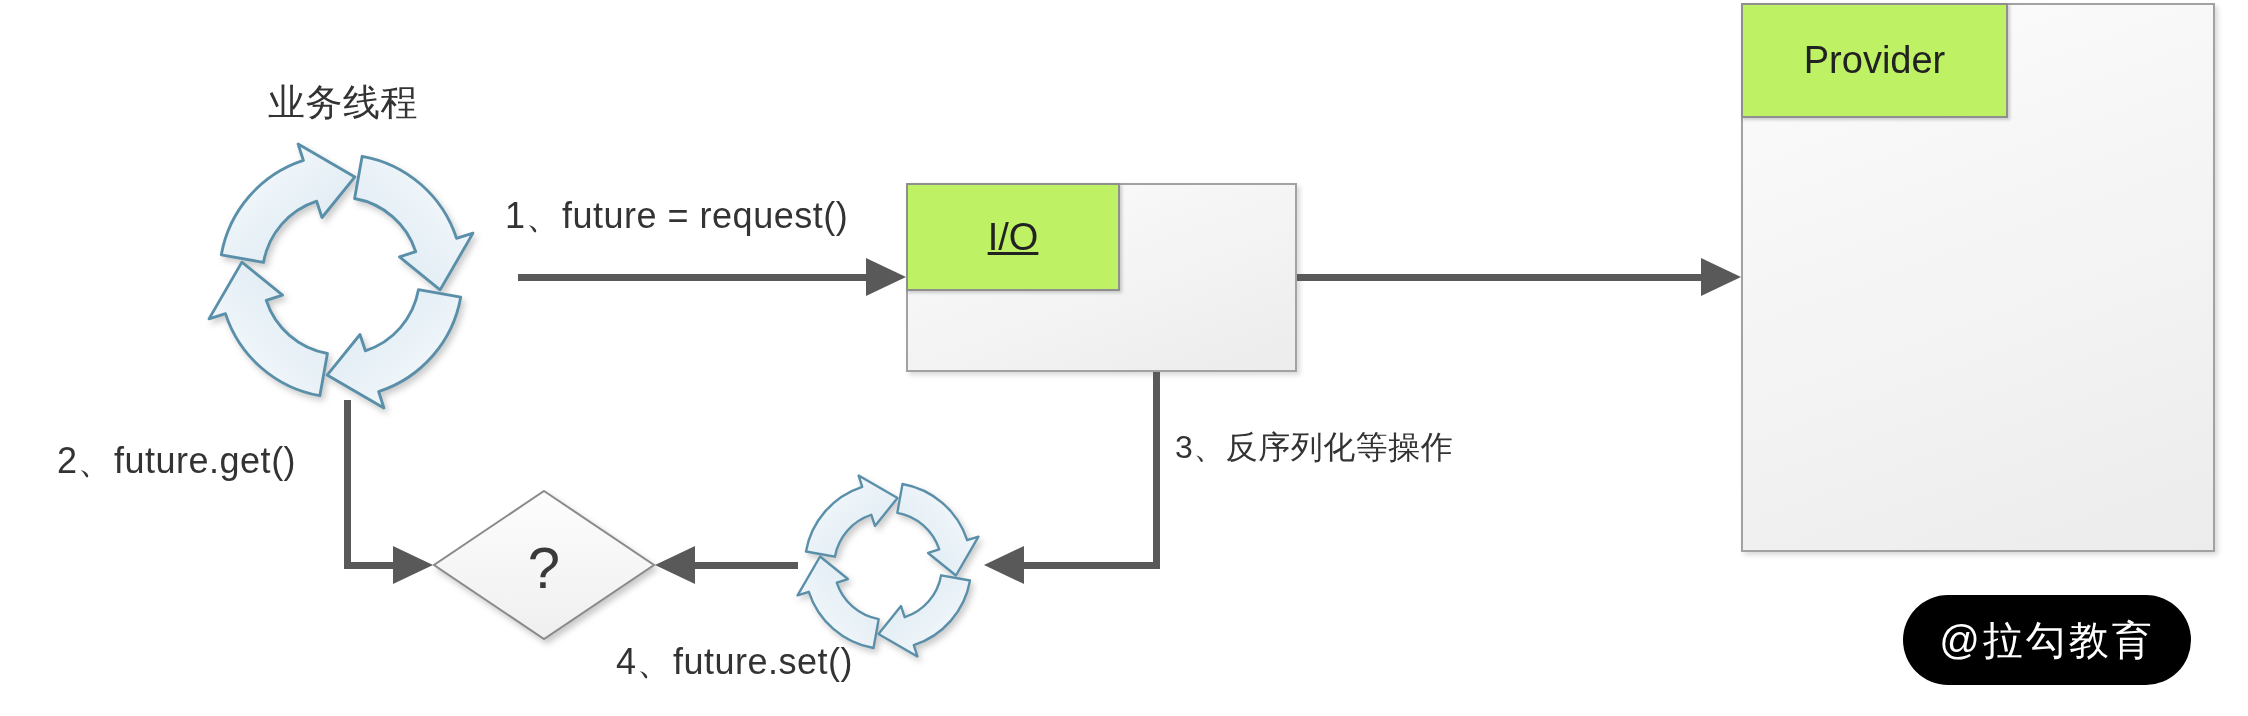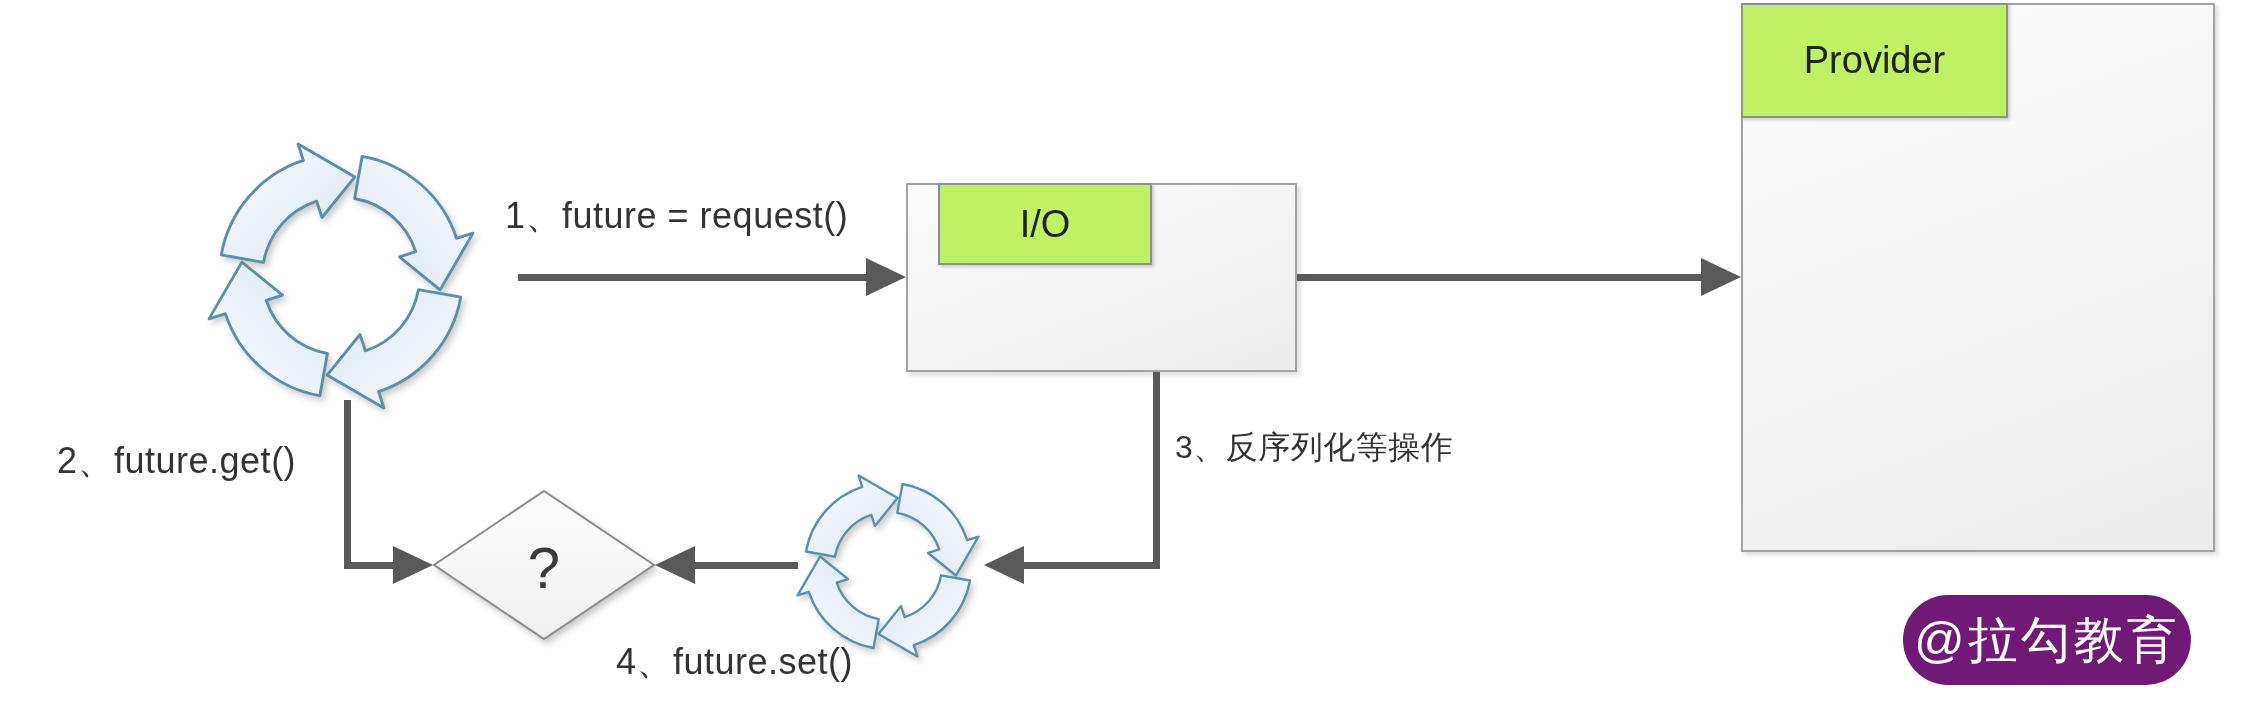--- a/index.html
+++ b/index.html
@@ -35,22 +35,22 @@
   .loop{position:absolute;filter:drop-shadow(3px 4px 3px rgba(110,110,110,0.35));}
   
   .diamond-svg{position:absolute;filter:drop-shadow(3px 4px 3px rgba(120,120,120,0.40));}
   .qmark{
     position:absolute;display:flex;align-items:center;justify-content:center;
     font-size:58px;font-weight:500;color:#3a3a3a;
   }
   
   .watermark{
     position:absolute;display:flex;align-items:center;justify-content:center;
-    background:#701a75;color:#ffffff;border-radius:45px;
-    font-size:50px;font-weight:500;letter-spacing:3px;text-align:center;
+    background:#000000;color:#ffffff;border-radius:45px;
+    font-size:40px;font-weight:500;letter-spacing:3px;text-align:center;
   }
 </style>
 </head>
 <body>
 
 <svg width="0" height="0" style="position:absolute" aria-hidden="true">
   <defs>
     <linearGradient id="loopGrad" x1="0" y1="0" x2="1" y2="1">
       <stop offset="0" stop-color="#fafcfe"></stop>
       <stop offset="1" stop-color="#d8e7f0"></stop>
@@ -62,35 +62,36 @@
     <path id="loopArrow" d="M16.3 85.2 A85 85 0 0 1 73.7 19.2 L70 7.7 L109.7 30.7 L86.7 59.1 L83 47.7 A55 55 0 0 0 45.8 90.5 Z"></path>
   </defs>
 </svg>
 
 <div id="canvas">
 
   <div class="line" style="left:344px;top:400px;width:7px;height:169px;"></div>
   <div class="line" style="left:344px;top:562px;width:49px;height:7px;"></div>
   <div class="ah-right" style="left:393px;top:546px;"></div>
 
+  <div class="lbl" style="left:243px;top:78px;width:200px;text-align:center;font-size:37px;">业务线程</div>
   <svg class="loop" style="left:198px;top:132px;" width="286" height="288" viewBox="0 0 200 200">
     <g fill="url(#loopGrad)" stroke="#5a8fa9" stroke-width="2" stroke-linejoin="round">
       <use href="#loopArrow"></use>
       <use href="#loopArrow" transform="rotate(90 100 100)"></use>
       <use href="#loopArrow" transform="rotate(180 100 100)"></use>
       <use href="#loopArrow" transform="rotate(270 100 100)"></use>
     </g>
   </svg>
 
   <div class="lbl" style="left:505px;top:192px;">1、future = request()</div>
   <div class="line" style="left:518px;top:274px;width:348px;height:7px;"></div>
   <div class="ah-right" style="left:866px;top:258px;"></div>
 
   <div class="big-box" style="left:906px;top:183px;width:391px;height:189px;"></div>
-  <div class="tag-box" style="left:938px;top:183px;width:214px;height:82px;">I/O</div>
+  <div class="tag-box" style="left:906px;top:183px;width:214px;height:108px;text-decoration:underline;">I/O</div>
 
   <div class="line" style="left:1297px;top:274px;width:404px;height:7px;"></div>
   <div class="ah-right" style="left:1701px;top:258px;"></div>
 
   <div class="big-box" style="left:1741px;top:3px;width:474px;height:549px;"></div>
   <div class="tag-box" style="left:1741px;top:3px;width:267px;height:115px;">Provider</div>
 
   <div class="line" style="left:1153px;top:372px;width:7px;height:197px;"></div>
   <div class="line" style="left:1024px;top:562px;width:136px;height:7px;"></div>
   <div class="ah-left" style="left:984px;top:546px;"></div>

